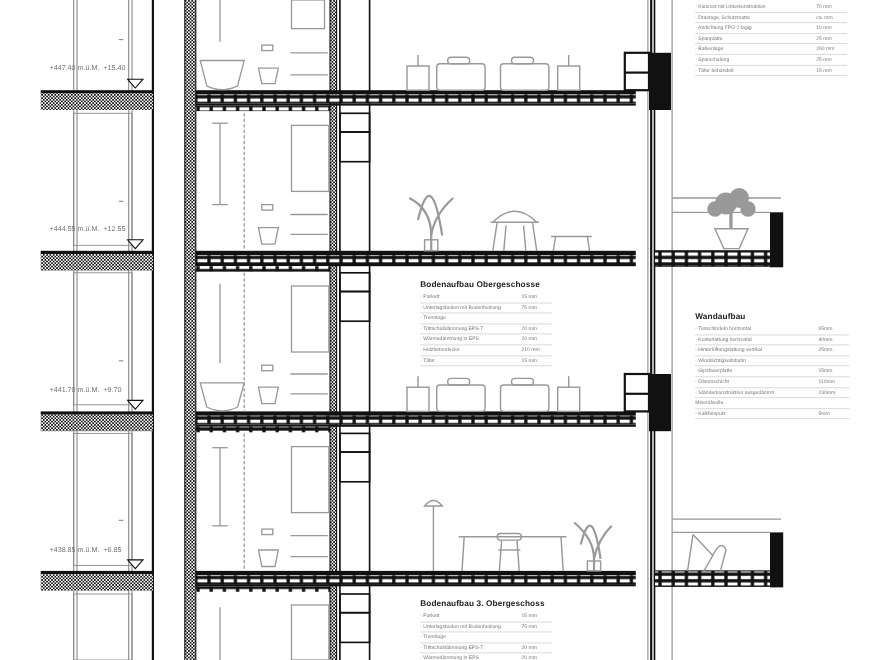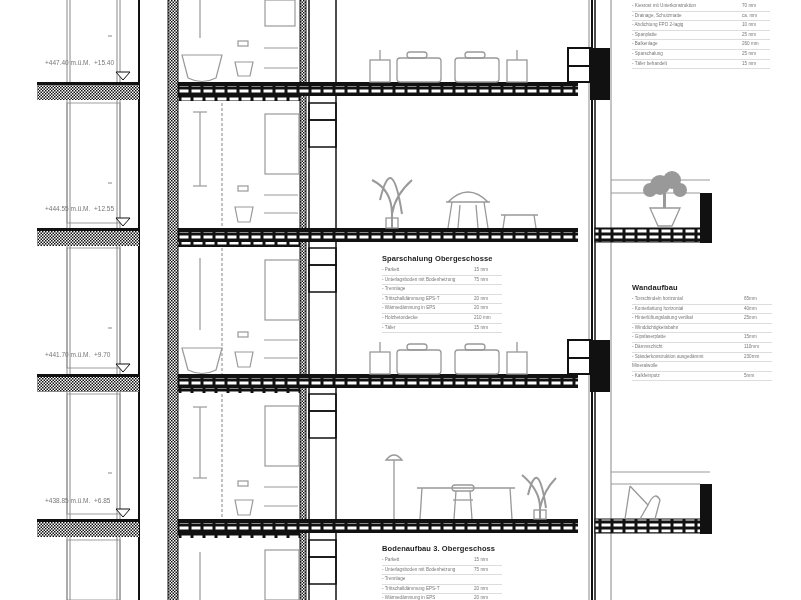--- a/index.html
+++ b/index.html
@@ -247,21 +247,21 @@
       <span class="lbl">- Sparschalung</span>
       <span class="val">25 mm</span>
     </div>
   <div class="row">
       <span class="lbl">- Täfer behandelt</span>
       <span class="val">15 mm</span>
     </div>
 </div>
 
 <div class="legend" style="left:382px;top:254px;width:120px;">
-  <h4>Sparschalung Obergeschosse</h4>
+  <h4>Bodenaufbau Obergeschosse</h4>
   <div class="row">
       <span class="lbl">- Parkett</span>
       <span class="val">15 mm</span>
     </div>
   <div class="row">
       <span class="lbl">- Unterlagsboden mit Bodenheizung</span>
       <span class="val">75 mm</span>
     </div>
   <div class="row">
       <span class="lbl">- Trennlage</span>

